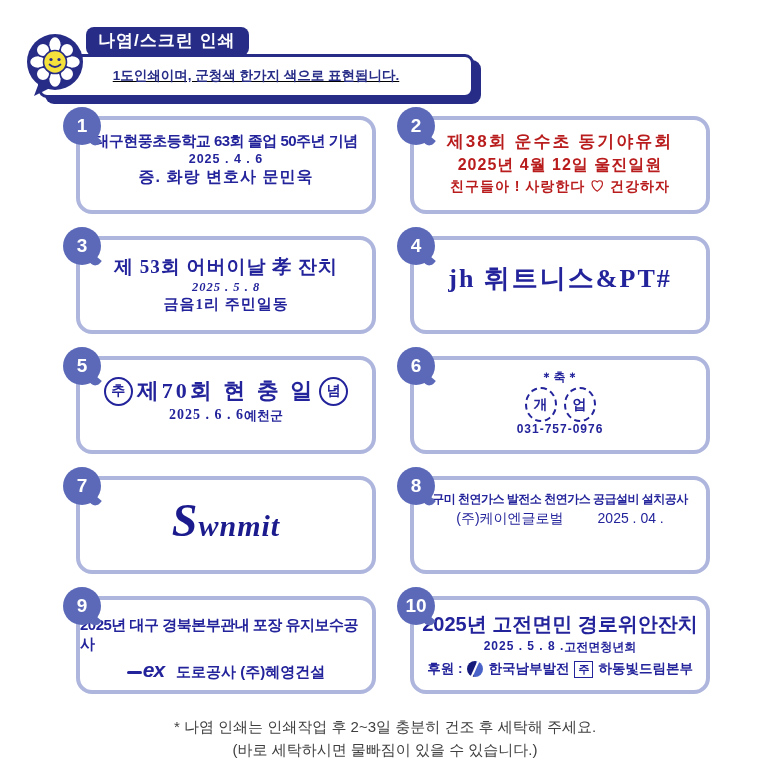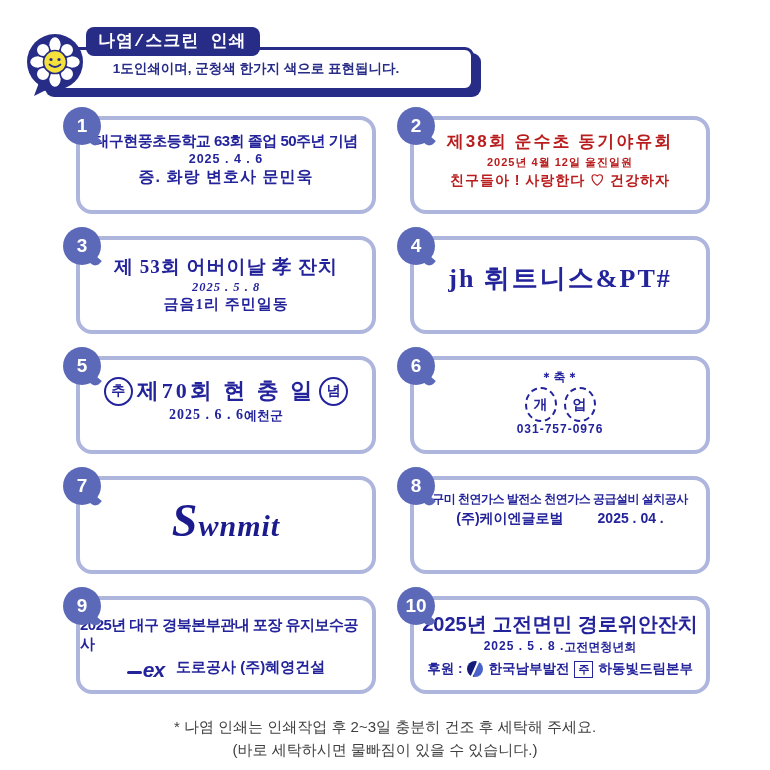--- a/index.html
+++ b/index.html
@@ -1,25 +1,25 @@
 <!DOCTYPE html>
 <html><head>
 <meta charset="utf-8">
 <style>
   html,body{margin:0;padding:0;background:#ffffff;}
   body{width:770px;height:770px;position:relative;font-family:"Liberation Sans",sans-serif;overflow:hidden;}
 
   
   .flower-wrap{position:absolute;left:24px;top:32px;width:62px;height:66px;z-index:3;}
-  .banner{position:absolute;left:38px;top:47px;width:430px;height:38px;background:#fff;
-          border:3px solid #272c87;border-radius:9px;box-shadow:7px 6px 0 #272c87;z-index:1;}
+  .banner{position:absolute;left:38px;top:54px;width:430px;height:38px;background:#fff;
+          border:3px solid #272c87;border-radius:9px;box-shadow:7px 6px 0 #272c87;z-index:1;text-decoration:underline;}
   .banner-sub{width:100%;height:100%;display:flex;align-items:center;justify-content:center;
           color:#272c87;font-weight:bold;font-size:13.5px;letter-spacing:0px;}
   .banner-tab{position:absolute;left:86px;top:27px;background:#272c87;color:#ffffff;font-weight:bold;
-          font-size:17px;padding:2px 14px 4px 12px;border-radius:8px;z-index:4;letter-spacing:1px;font-family:Liberation Mono, monospace;}
+          font-size:17px;padding:2px 14px 4px 12px;border-radius:8px;z-index:4;letter-spacing:1px;}
 
   
   .sample-box{position:absolute;width:292px;height:90px;background:#ffffff;
           border:4px solid #aeb6de;border-radius:16px;}
   .pos-1{left:76px;top:116px;} .pos-2{left:410px;top:116px;}
   .pos-3{left:76px;top:236px;} .pos-4{left:410px;top:236px;}
   .pos-5{left:76px;top:356px;} .pos-6{left:410px;top:356px;}
   .pos-7{left:76px;top:476px;} .pos-8{left:410px;top:476px;}
   .pos-9{left:76px;top:596px;} .pos-10{left:410px;top:596px;}
 
@@ -32,21 +32,21 @@
   .bc{height:100%;display:flex;flex-direction:column;align-items:center;color:#23239b;box-sizing:border-box;}
 
   
   .b1{padding-top:12px;gap:1px;}
   .b1 .t{font-size:15px;font-weight:bold;letter-spacing:-0.5px;}
   .b1 .d{font-size:12.5px;font-weight:bold;letter-spacing:1px;}
   .b1 .s{font-size:16px;font-weight:bold;letter-spacing:1px;}
   
   .b2{padding-top:10px;gap:2px;color:#b91c1c;}
   .b2 .t{font-size:17px;font-weight:bold;letter-spacing:2px;}
-  .b2 .d{font-size:11px;font-weight:bold;letter-spacing:1px;}
+  .b2 .d{font-size:16px;font-weight:bold;letter-spacing:1px;}
   .b2 .s{font-size:14px;font-weight:bold;letter-spacing:1px;}
   
   .b3{padding-top:14px;font-family:"Liberation Serif",serif;}
   .b3 .t{font-size:19px;font-weight:bold;letter-spacing:1px;}
   .b3 .d{font-size:12.5px;font-weight:bold;letter-spacing:1px;font-style:italic;}
   .b3 .s{font-size:15px;font-weight:bold;letter-spacing:1px;}
   
   .b4{justify-content:center;padding-bottom:14px;font-family:"Liberation Serif",serif;}
   .b4 .t{font-size:26px;font-weight:bold;letter-spacing:2px;}
   
@@ -69,25 +69,25 @@
   
   .b7{justify-content:center;padding-bottom:10px;}
   .b7 .logo{display:block;font-family:"Liberation Serif",serif;font-style:italic;font-weight:bold;
             font-size:30px;color:#1b1b8e;letter-spacing:1px;}
   .b7 .logo::first-letter{font-size:46px;}
   
   .b8{padding-top:11px;}
   .b8 .top{font-size:12px;font-weight:bold;letter-spacing:-0.5px;}
   .b8 .t{font-size:20px;font-weight:bold;letter-spacing:-0.5px;margin-top:1px;}
   .b8 .row{display:flex;gap:34px;margin-top:2px;}
-  .b8 .c,.b8 .d{font-size:14px;font-weight:bold;}
+  .b8 .c,.b8 .d{font-size:14px;font-weight:normal;}
   
   .b9{padding-top:16px;gap:4px;}
   .b9 .t{font-size:15px;font-weight:bold;letter-spacing:-0.5px;}
-  .b9 .row{display:flex;align-items:flex-start;gap:8px;}
+  .b9 .row{display:flex;align-items:flex-end;gap:8px;}
   .ex-logo{font-style:italic;font-weight:bold;font-size:21px;letter-spacing:-1px;position:relative;
            padding:0 4px 0 16px;color:#23239b;}
   .ex-logo::before{content:"";position:absolute;left:0;top:54%;width:15px;height:3px;
            background:#23239b;border-radius:2px;}
   .b9 .s{font-size:15px;font-weight:bold;}
   
   .b10{padding-top:11px;}
   .b10 .t{font-size:20px;font-weight:bold;letter-spacing:0px;}
   .b10 .row2{display:flex;margin-top:1px;}
   .b10 .d{font-size:12px;font-weight:bold;letter-spacing:1px;}

